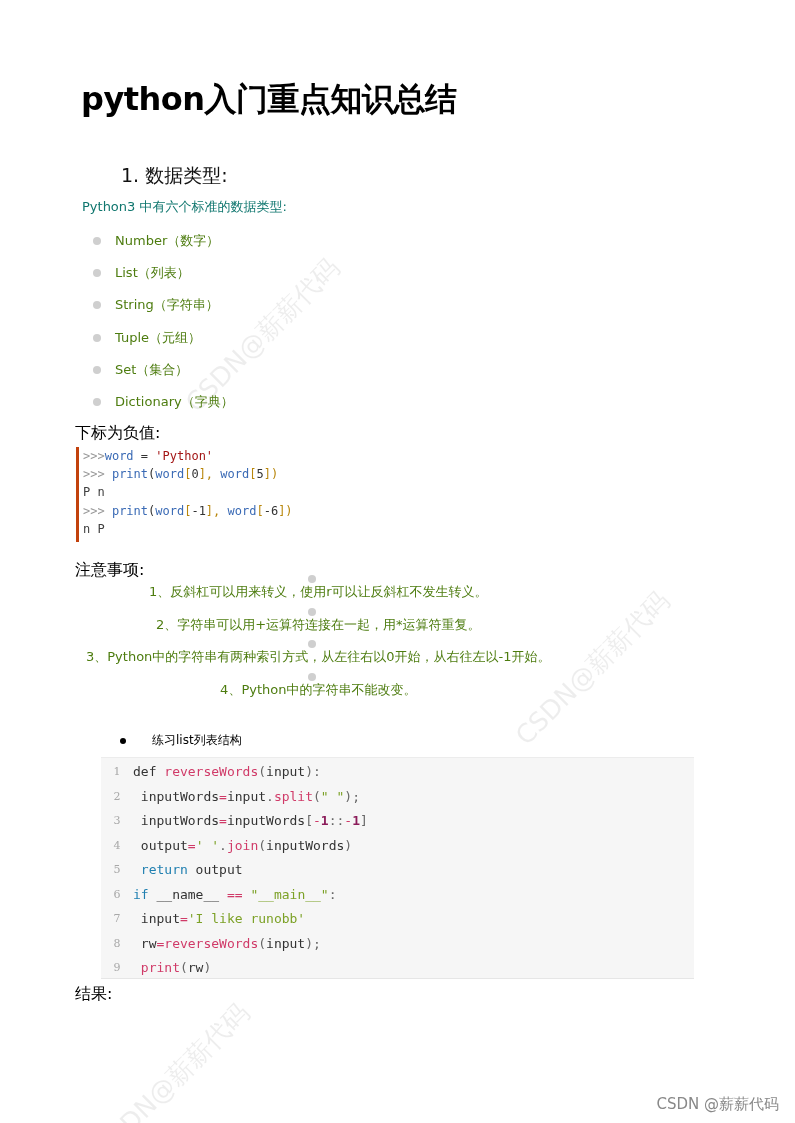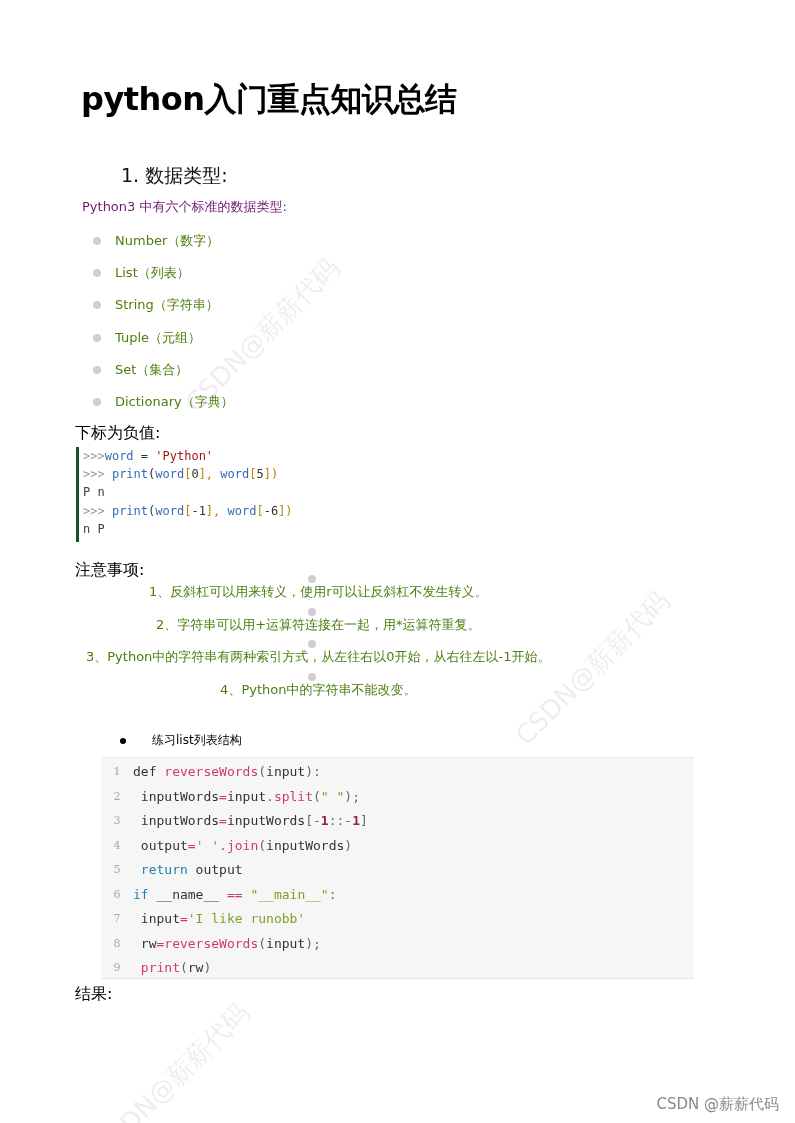--- a/index.html
+++ b/index.html
@@ -12,21 +12,21 @@
       position: absolute; left: 75px; top: 72px;
       font-size: 32px; font-weight: bold; letter-spacing: -0.5px;
       color: #000; margin: 6px; white-space: nowrap; text-align: center;
     }
     .section-heading {
       position: absolute; left: 121px; top: 163px;
       font-size: 19px; color: #111; white-space: nowrap;
     }
     .intro {
       position: absolute; left: 82px; top: 198px;
-      font-size: 13px; color: #701a75; white-space: nowrap;
+      font-size: 13px; color: #0f766e; white-space: nowrap;
     }
     .bullet-list {
       position: absolute; left: 93px; margin: 0; padding: 0; list-style: none;
     }
     .bullet-list li {
       height: 32.2px; display: flex; align-items: center; white-space: nowrap;
       font-size: 13px; color: #4d7c0f;
     }
     .dot {
       display: inline-block; width: 8px; height: 8px; border-radius: 50%;
@@ -39,21 +39,21 @@
 
     .label {
       position: absolute; left: 75px; font-size: 16px; color: #000; white-space: nowrap;
     }
     .label-negative { top: 423px; }
     .label-notes { top: 560px; }
     .label-result { top: 984px; }
 
     .repl-block {
       position: absolute; left: 76px; top: 447px; width: 260px; height: 95px;
-      border-left: 3px solid #14532d; padding-left: 4px; box-sizing: border-box;
+      border-left: 3px solid #c2410c; padding-left: 4px; box-sizing: border-box;
       font-family: "DejaVu Sans Mono", "Liberation Mono", monospace;
       font-size: 12px;
     }
     .repl-line { height: 18.2px; line-height: 18.2px; white-space: pre; }
     .c-prompt { color: #999999; }
     .c-name { color: #3a6ab5; }
     .c-str { color: #a31515; }
     .c-num { color: #b8860b; }
     .c-plain { color: #333; }
     .c-out { color: #404040; }

